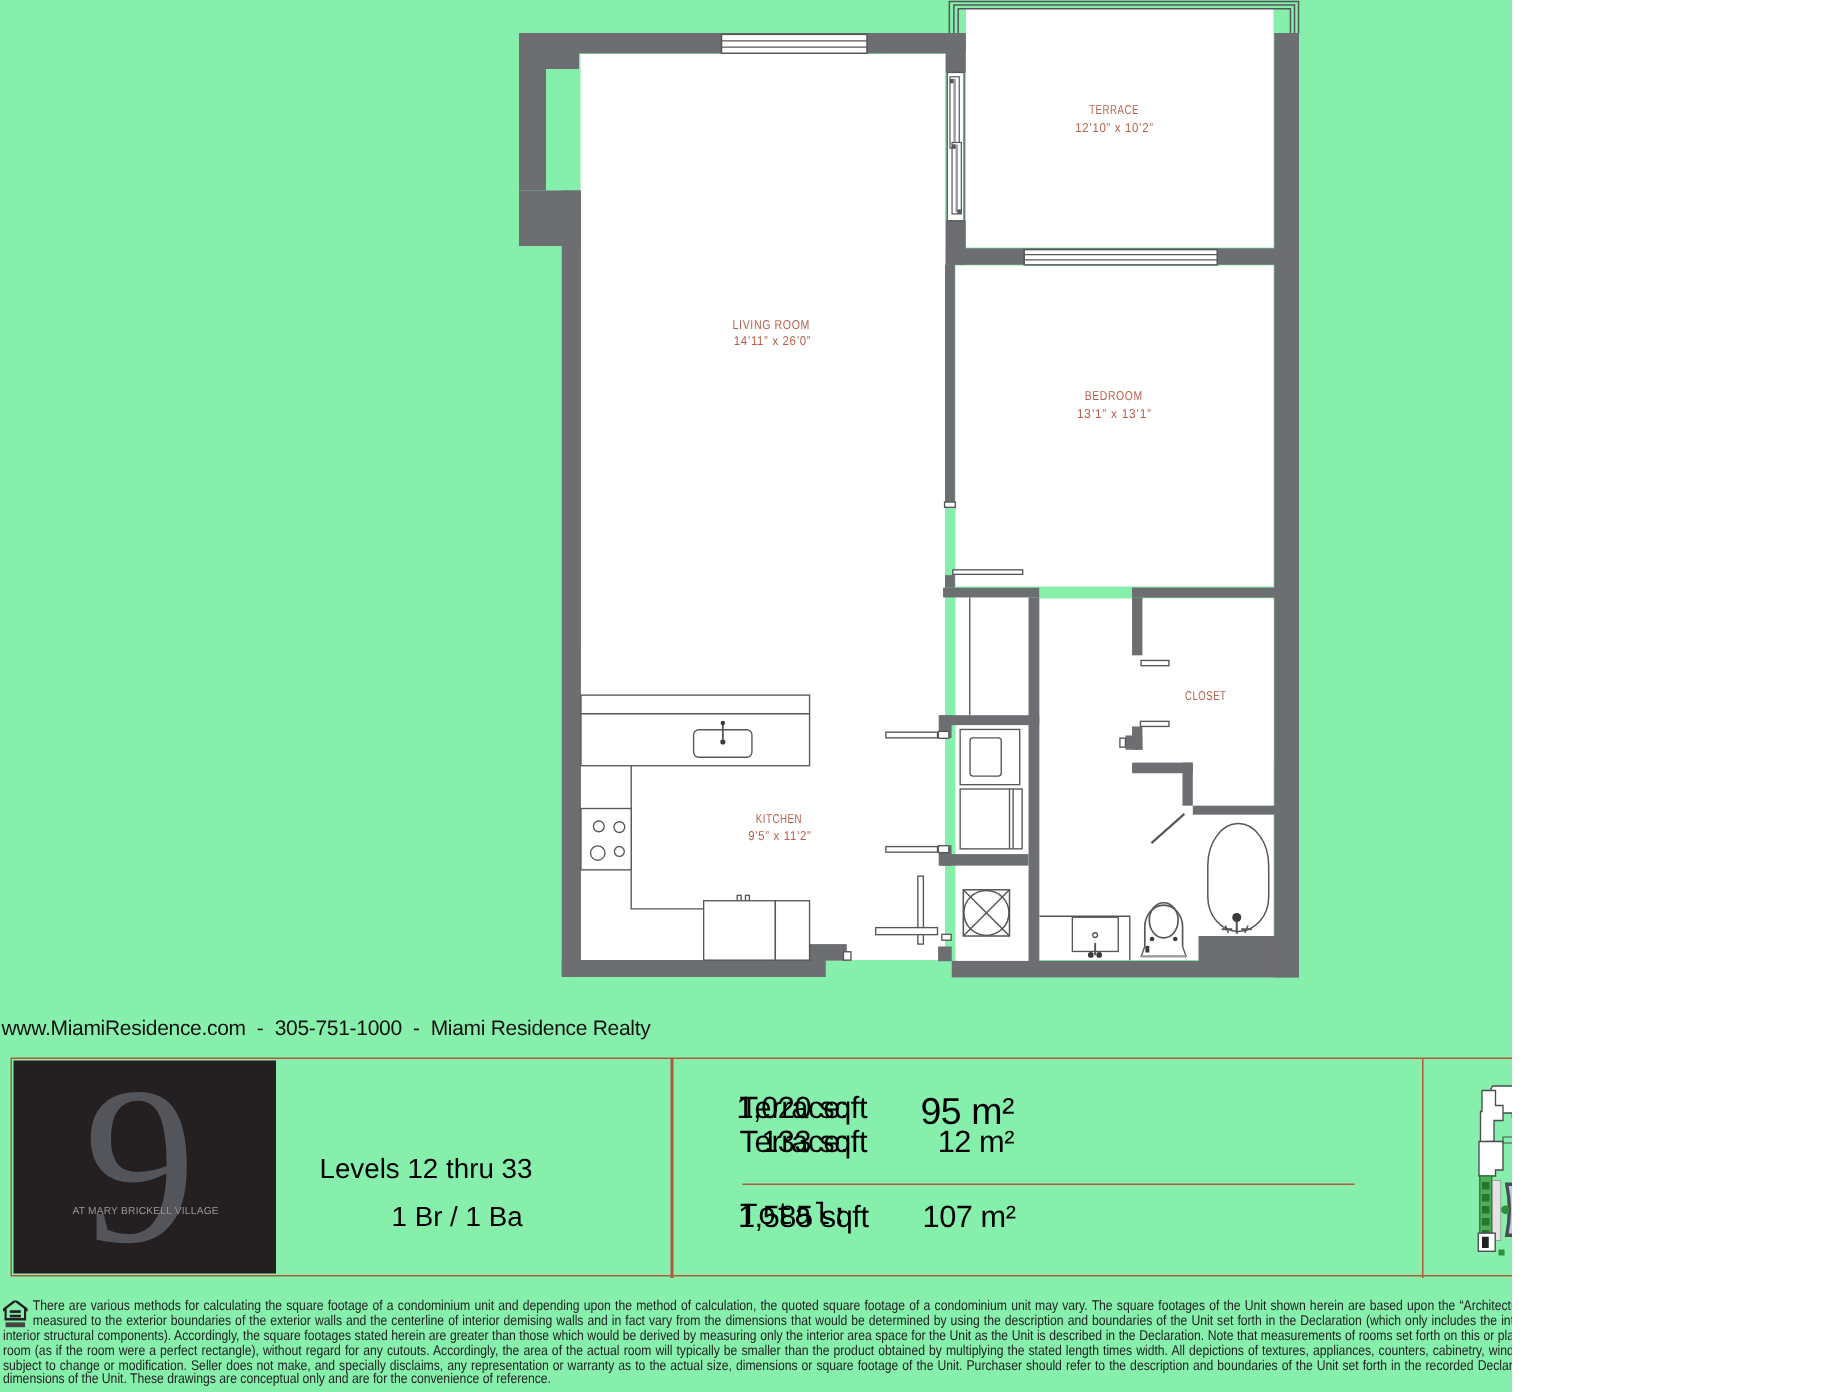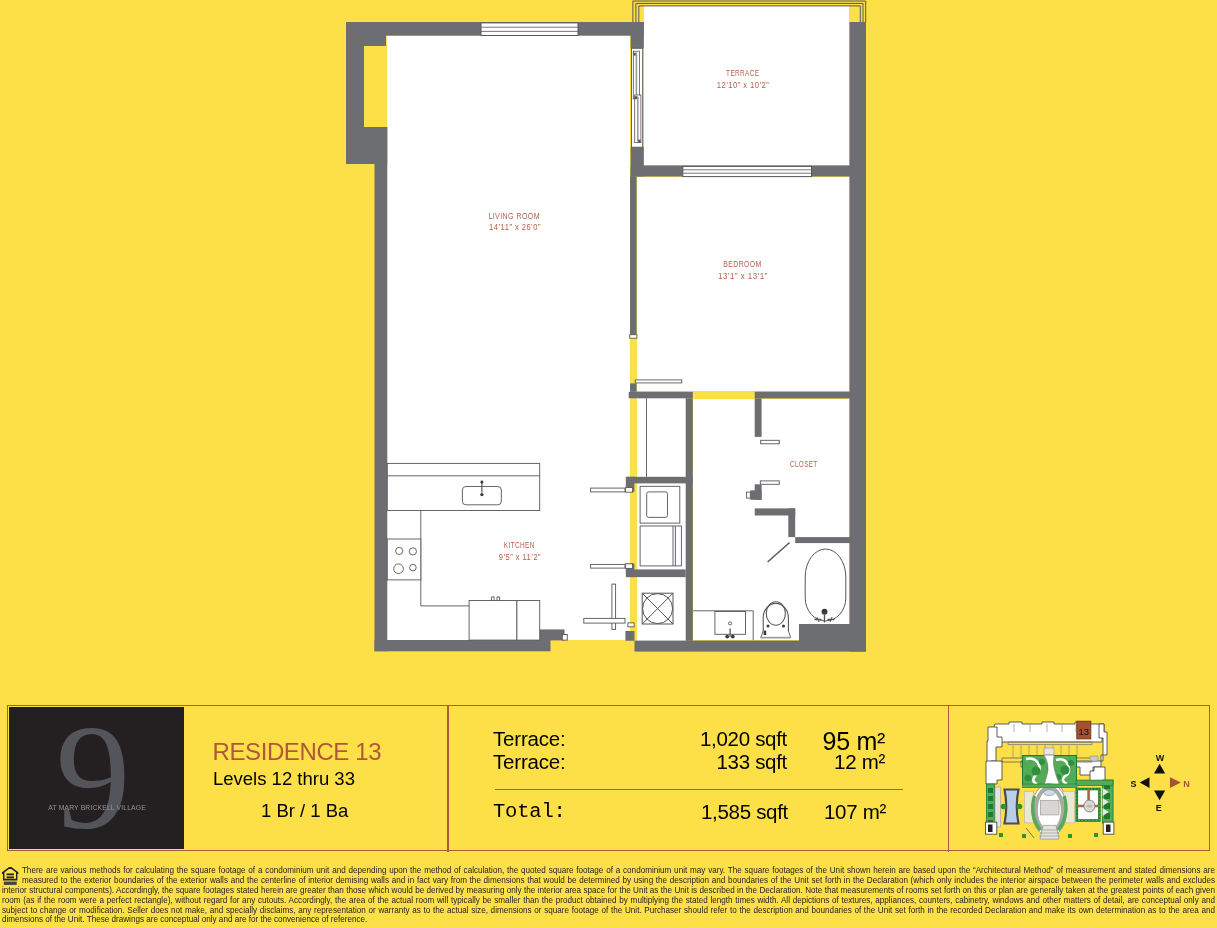--- a/index.html
+++ b/index.html
@@ -1,16 +1,16 @@
 <!DOCTYPE html>
 <html><head>
 <meta charset="utf-8">
 <style>
 html,body{margin:0;padding:0;background:#fff;}
-.page{position:relative;width:1217px;height:928px;background:#fde047;overflow:hidden;
+.page{position:relative;width:1008px;height:928px;background:#86efac;overflow:hidden;
   font-family:"Liberation Sans",sans-serif;}
 .abs{position:absolute;}
 svg text{font-family:"Liberation Sans",sans-serif;}
 .rlabel{fill:#b4604a;letter-spacing:0.5px;}
 </style>
 </head>
 <body>
 <div class="page">
 
 <svg class="abs" style="left:0;top:0" width="1217" height="928" viewBox="0 0 1217 928">
@@ -337,36 +337,36 @@
 <text x="1133.5" y="786.6" text-anchor="middle" fill="#111">S</text>
 <path d="M1139.7,782.6 l9.8,-5.4 v10.8 z" fill="#111"></path>
 <path d="M1180.8,782.6 l-10.8,-5.4 v10.8 z" fill="#a85432"></path>
 <text x="1186.5" y="786.6" text-anchor="middle" fill="#a85432">N</text>
 <path d="M1159.6,800.3 l5.6,-9.7 h-11.2 z" fill="#111"></path>
 <text x="1158.8" y="810.8" text-anchor="middle" fill="#111">E</text>
 </g>
 </g>
 </svg>
 
+<div class="abs" style="left:1px;top:677.2px;font-size:14px;color:#111;letter-spacing:-0.2px;">www.MiamiResidence.com&nbsp;&nbsp;-&nbsp;&nbsp;305-751-1000&nbsp;&nbsp;-&nbsp;&nbsp;Miami Residence Realty</div>
 
 <div class="abs" style="left:7px;top:705px;width:1201px;height:144px;border:1.6px solid #b2593c;"></div>
 
 <div class="abs" style="left:447px;top:706px;width:1.6px;height:146px;background:#b2593c;"></div>
 
 <div class="abs" style="left:947.5px;top:706px;width:1.6px;height:146px;background:#b2593c;"></div>
 
 <div class="abs" style="left:8.6px;top:706.6px;width:175px;height:142.5px;background:#241f21;overflow:hidden;">
 
   <div class="abs" style="left:47px;top:-5px;font-family:'Liberation Serif',serif;font-size:150px;color:#54555a;line-height:1;">9</div>
 
 
   <div class="abs" style="left:1px;top:97px;width:175px;text-align:center;font-size:6.8px;color:#95969a;letter-spacing:0.15px;">AT MARY BRICKELL VILLAGE</div>
 </div>
 
-<div class="abs" style="left:212.5px;top:737.9px;font-size:24px;letter-spacing:-0.4px;color:#b0573a;">RESIDENCE 13</div>
 
 <div class="abs" style="left:213px;top:768.3px;font-size:18.5px;color:#000;">Levels 12 thru 33</div>
 
 <div class="abs" style="left:213px;top:800px;font-size:18.5px;color:#000;margin-left:48px;">1 Br / 1 Ba</div>
 
 <div class="abs" style="left:493px;top:726.8px;font-size:20.5px;letter-spacing:-0.2px;color:#000;">Terrace:</div>
 <div class="abs" style="left:493px;top:750.3px;font-size:20.5px;letter-spacing:-0.2px;color:#000;">Terrace:</div>
 <div class="abs" style="left:493px;top:799.5px;font-size:20.5px;letter-spacing:-0.2px;color:#000;font-family:Liberation Mono, monospace;">Total:</div>
 
 <div class="abs" style="right:430px;top:726.8px;font-size:20.5px;letter-spacing:-0.3px;color:#000;">1,020 sqft</div>

